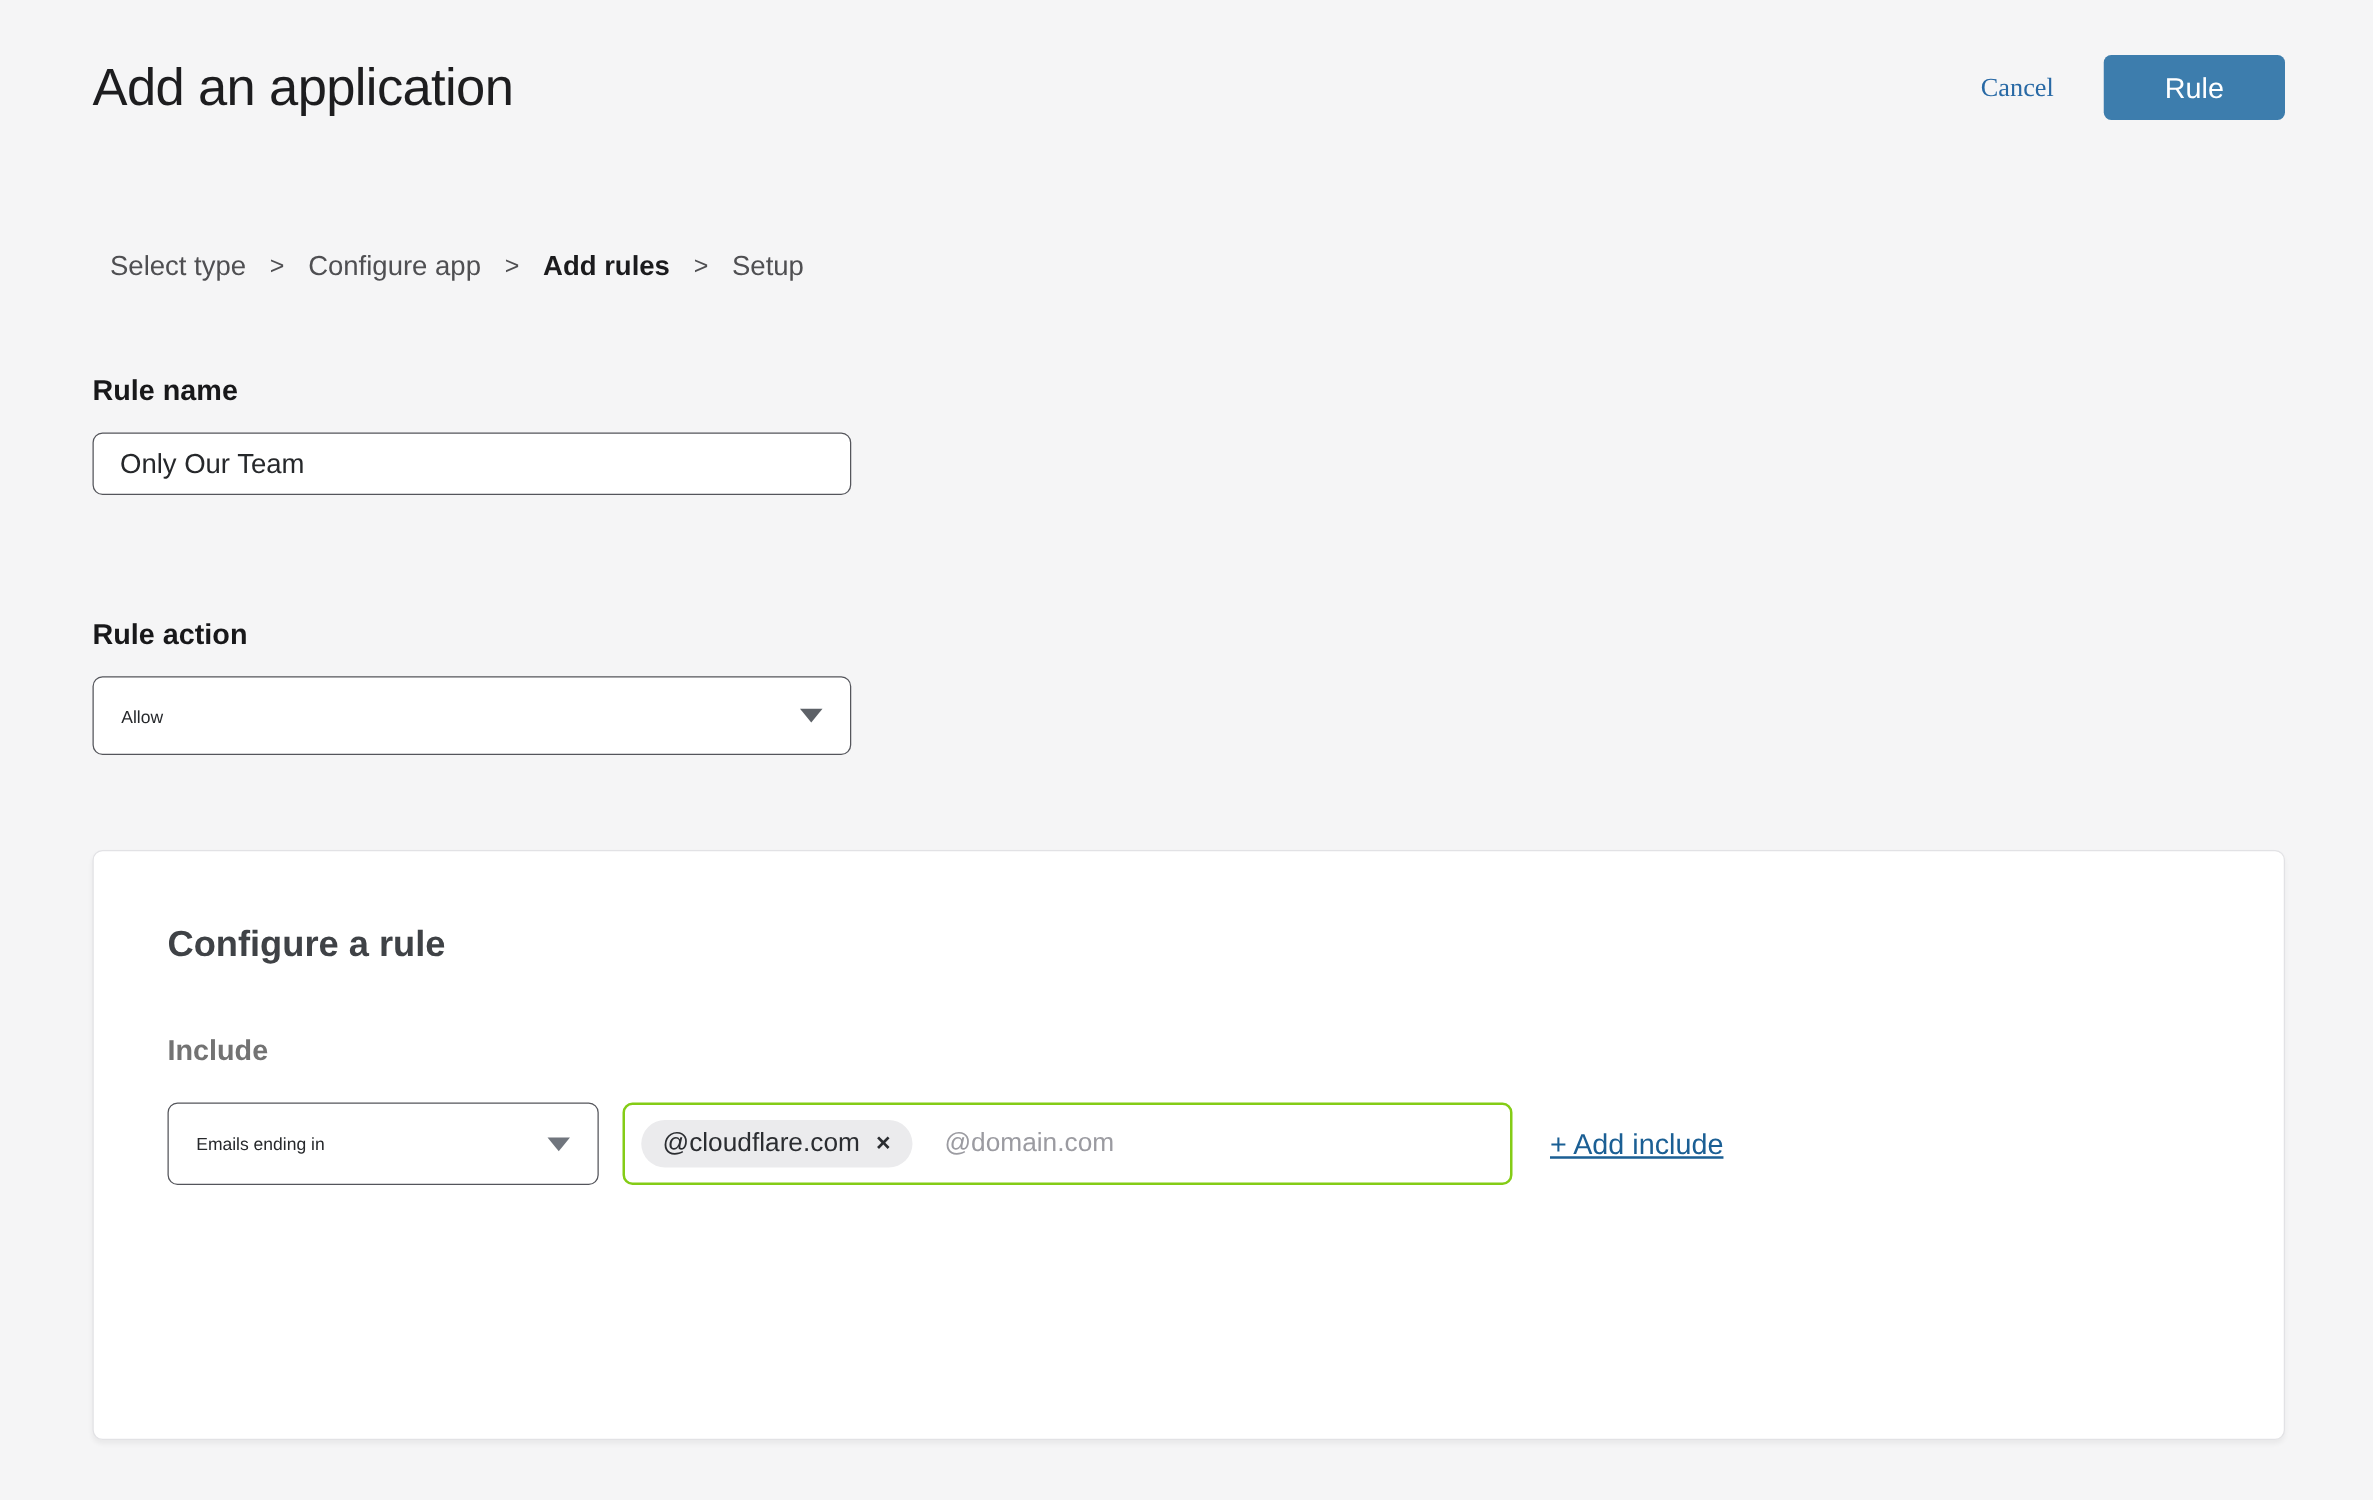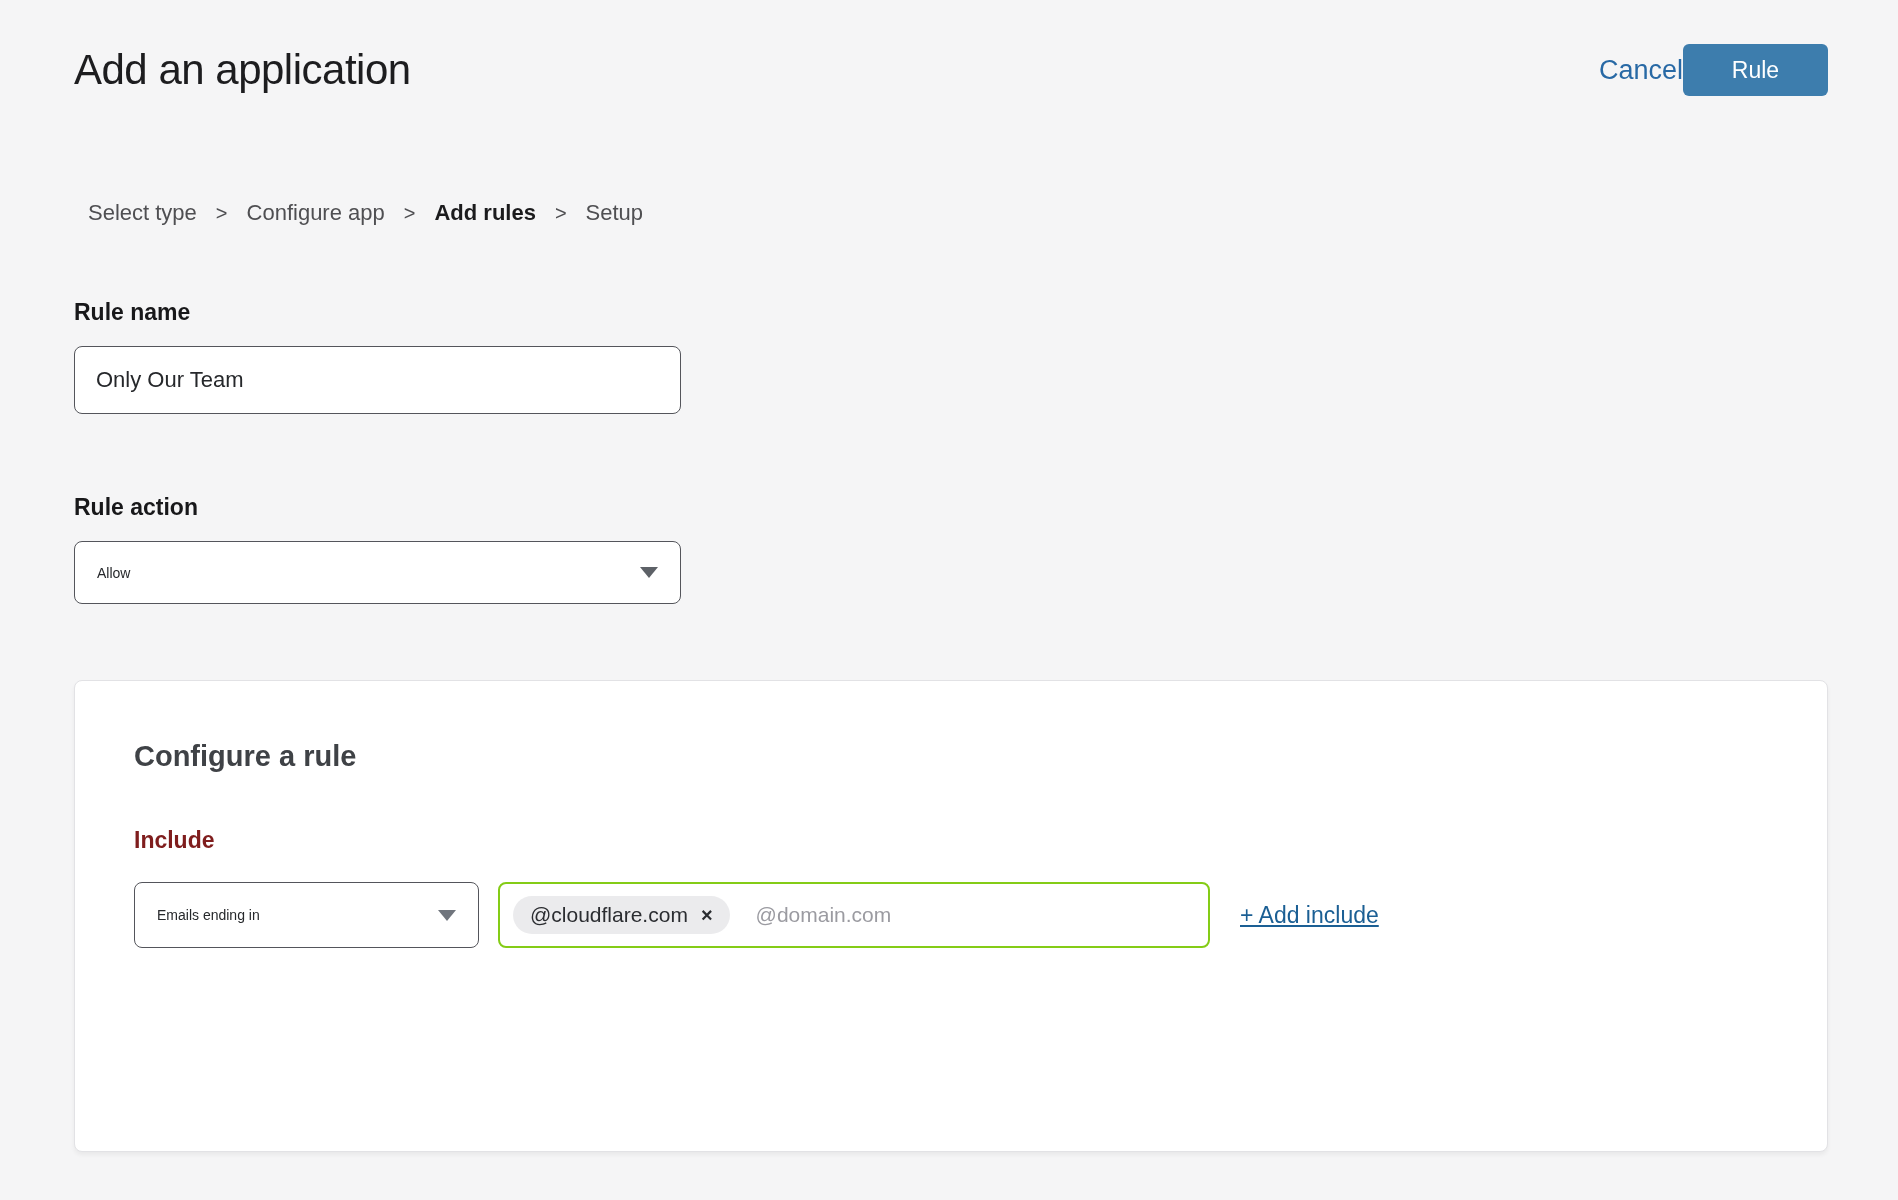--- a/index.html
+++ b/index.html
@@ -15,22 +15,22 @@
   
   .topbar {
     position: absolute; top: 44px; left: 74px; right: 70px;
     display: flex; justify-content: space-between; align-items: center;
   }
   .page-title {
     font-size: 42px; font-weight: 400; letter-spacing: -0.5px; color: #1d1d1f;
   }
   .topbar-actions { display: flex; align-items: center; }
   .cancel-link {
-    font-size: 27px; color: #2869a5; background: none; border: none;
-    cursor: pointer; font-family: Liberation Sans, sans-serif;
+    font-size: 21px; color: #2869a5; background: none; border: none;
+    cursor: pointer; margin-right: 40px; font-family: Liberation Serif, serif;
   }
   .next-btn {
     width: 145px; height: 52px; background: #3d7dad; color: #ffffff;
     font-size: 23px; border: none; border-radius: 6px; cursor: pointer;
     font-family: inherit;
   }
 
   
   .breadcrumb {
     position: absolute; top: 200px; left: 88px;
@@ -41,21 +41,21 @@
   .crumb-sep { margin: 0 19px; font-size: 20px; color: #4f4f52; }
 
   
   .field-label {
     position: absolute; left: 74px; font-size: 23px; font-weight: 700; color: #18181a;
   }
   .label-rule-name { top: 299px; }
   .label-rule-action { top: 494px; }
 
   .text-input {
-    position: absolute; top: 346px; left: 74px; width: 607px; height: 68px;
+    position: absolute; top: 346px; left: 74px; width: 607px; height: 50px;
     border: 1.5px solid #54555b; border-radius: 8px; background: #ffffff;
     font-size: 22px; color: #26282b; padding: 0 21px; font-family: inherit;
     outline: none;
   }
 
   .select-box {
     background: #ffffff; border: 1.5px solid #54555b; border-radius: 8px;
     display: flex; align-items: center; justify-content: space-between;
     padding: 0 22px; font-size: 14px; color: #26282b; cursor: pointer;
   }
@@ -75,21 +75,21 @@
     background: #ffffff; border: 1px solid #e2e2e5; border-radius: 8px;
     box-shadow: 0 3px 4px rgba(0,0,0,0.05);
     padding-left: 48px;
   }
   .card-title {
     position: absolute; top: 59px; left: 59px;
     font-size: 29px; font-weight: 700; color: #3f4246;
   }
   .include-label {
     position: absolute; top: 146px; left: 59px;
-    font-size: 23px; font-weight: 700; color: #7f1d1d;
+    font-size: 23px; font-weight: 700; color: #737373;
   }
   .rule-row {
     position: absolute; top: 201px; left: 59px;
     display: flex; align-items: center;
   }
   .select-include { width: 345px; height: 66px; }
 
   .tag-input {
     margin-left: 19px; width: 712px; height: 66px;
     background: #ffffff; border: 2px solid #84cc16; border-radius: 8px;

